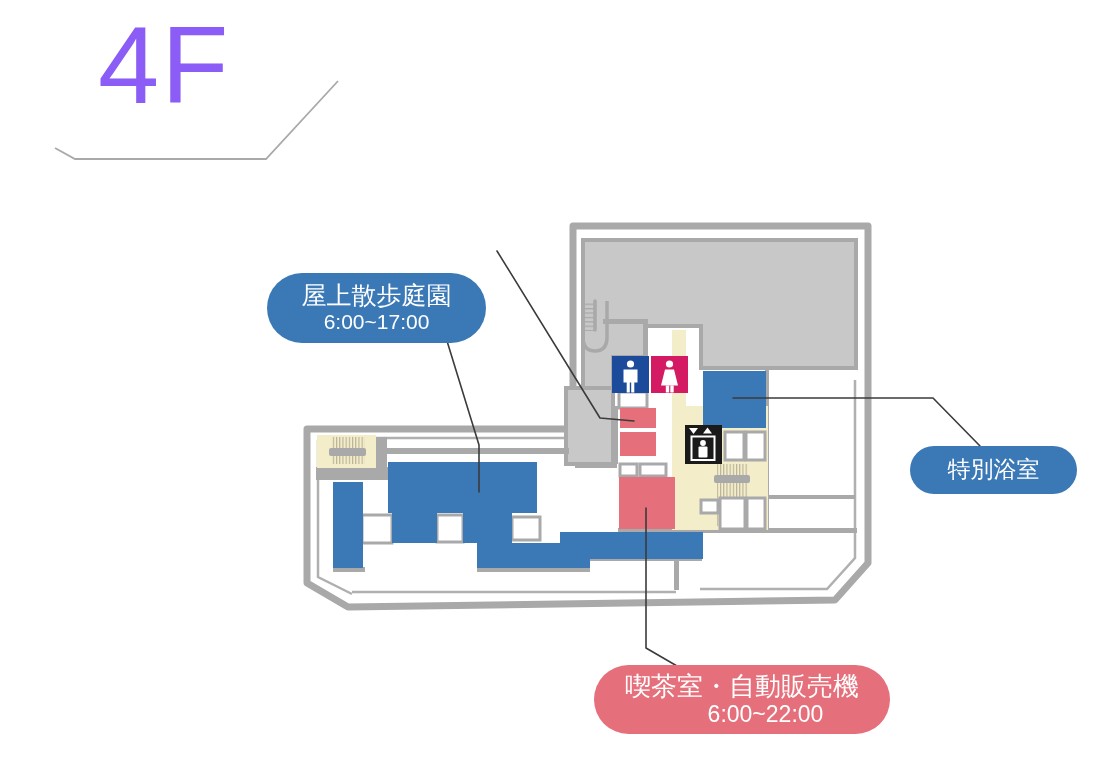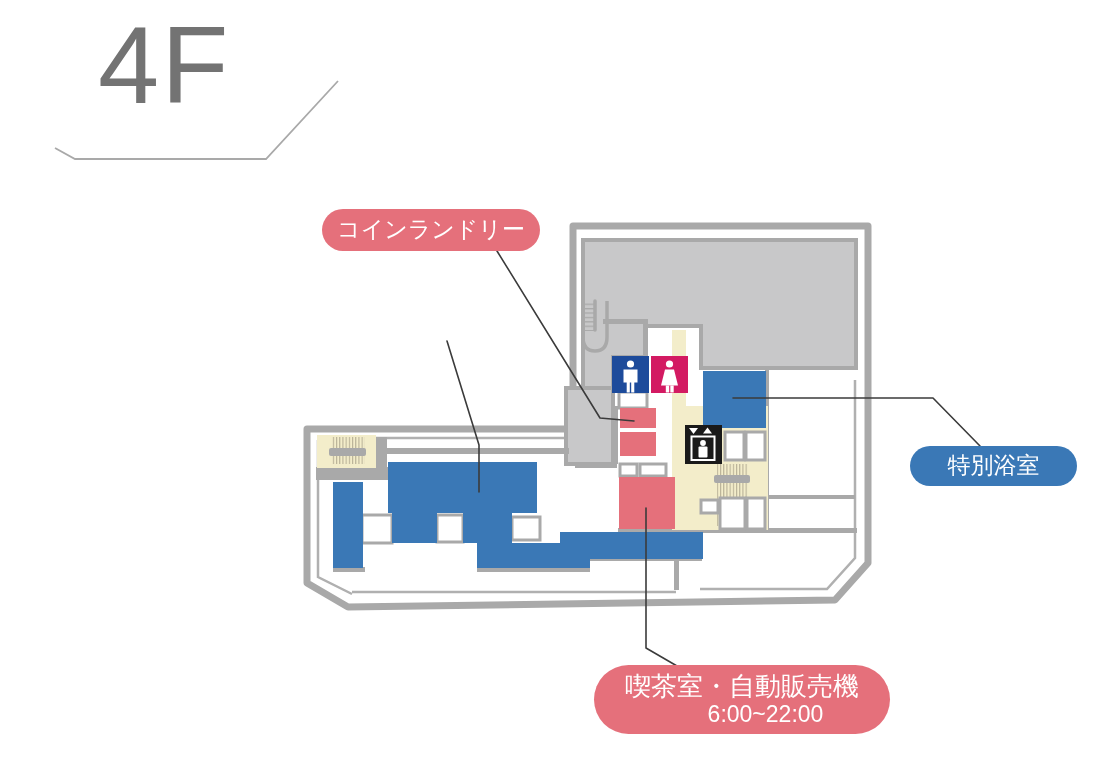--- a/index.html
+++ b/index.html
@@ -1,31 +1,31 @@
 <!DOCTYPE html>
 <html><head>
 <meta charset="utf-8">
 <style>
   html,body{margin:0;padding:0;background:#fff;}
   .canvas{position:relative;width:1120px;height:767px;background:#fff;overflow:hidden;
           font-family:"Liberation Sans","DejaVu Sans",sans-serif;}
   .plan-svg{position:absolute;left:0;top:0;width:1120px;height:767px;}
   .floor-mark{position:absolute;left:98px;top:10px;font-size:110px;line-height:1;
-              font-weight:300;color:#737373;letter-spacing:2px;}
+              font-weight:300;color:#8b5cf6;letter-spacing:2px;}
   .pill{position:absolute;display:flex;flex-direction:column;align-items:center;
         justify-content:center;border-radius:999px;color:#fff;text-align:center;line-height:1.18;}
   .pill-red{background:#e5707b;}
   .pill-blue{background:#3a78b6;}
   .pill .l1{font-size:24px;}
   .pill .l2{font-size:21px;}
   #pill-coin{left:322px;top:209px;width:218px;height:42px;}
   #pill-coin .l1{font-size:23px;}
   #pill-garden{left:267px;top:273px;width:219px;height:70px;}
   #pill-garden .l1{font-size:25px;}
-  #pill-bath{left:910px;top:446px;width:167px;height:40px;}
+  #pill-bath{left:910px;top:446px;width:167px;height:48px;}
   #pill-bath .l1{font-size:23px;}
   #pill-cafe{left:594px;top:665px;width:296px;height:69px;}
   #pill-cafe .l1{font-size:26px;}
   #pill-cafe .l2{font-size:23px;margin-left:47px;}
 </style>
 </head>
 <body>
 
 <div class="canvas">
 
@@ -141,24 +141,25 @@
     <g fill="none" stroke="#3b3b3b" stroke-width="1.6" stroke-linejoin="round" stroke-linecap="round">
       <path d="M497,251 L600,418 L634,421"></path>
       <path d="M447,341 L479,445 L479,492"></path>
       <path d="M733,398 L933,398 L980,446"></path>
       <path d="M646,508 L646,648 L677,666"></path>
     </g>
   </svg>
 
   <div class="floor-mark">4F</div>
 
-  <div class="pill pill-red" id="pill-coin">
-    <span class="l1">コインランドリー</span>
+
+  <div class="pill pill-blue" id="pill-garden">
+    <span class="l1">屋上散歩庭園</span>
+    <span class="l2">6:00~17:00</span>
   </div>
-
 
   <div class="pill pill-blue" id="pill-bath">
     <span class="l1">特別浴室</span>
   </div>
 
   <div class="pill pill-red" id="pill-cafe">
     <span class="l1">喫茶室・自動販売機</span>
     <span class="l2">6:00~22:00</span>
   </div>
 

